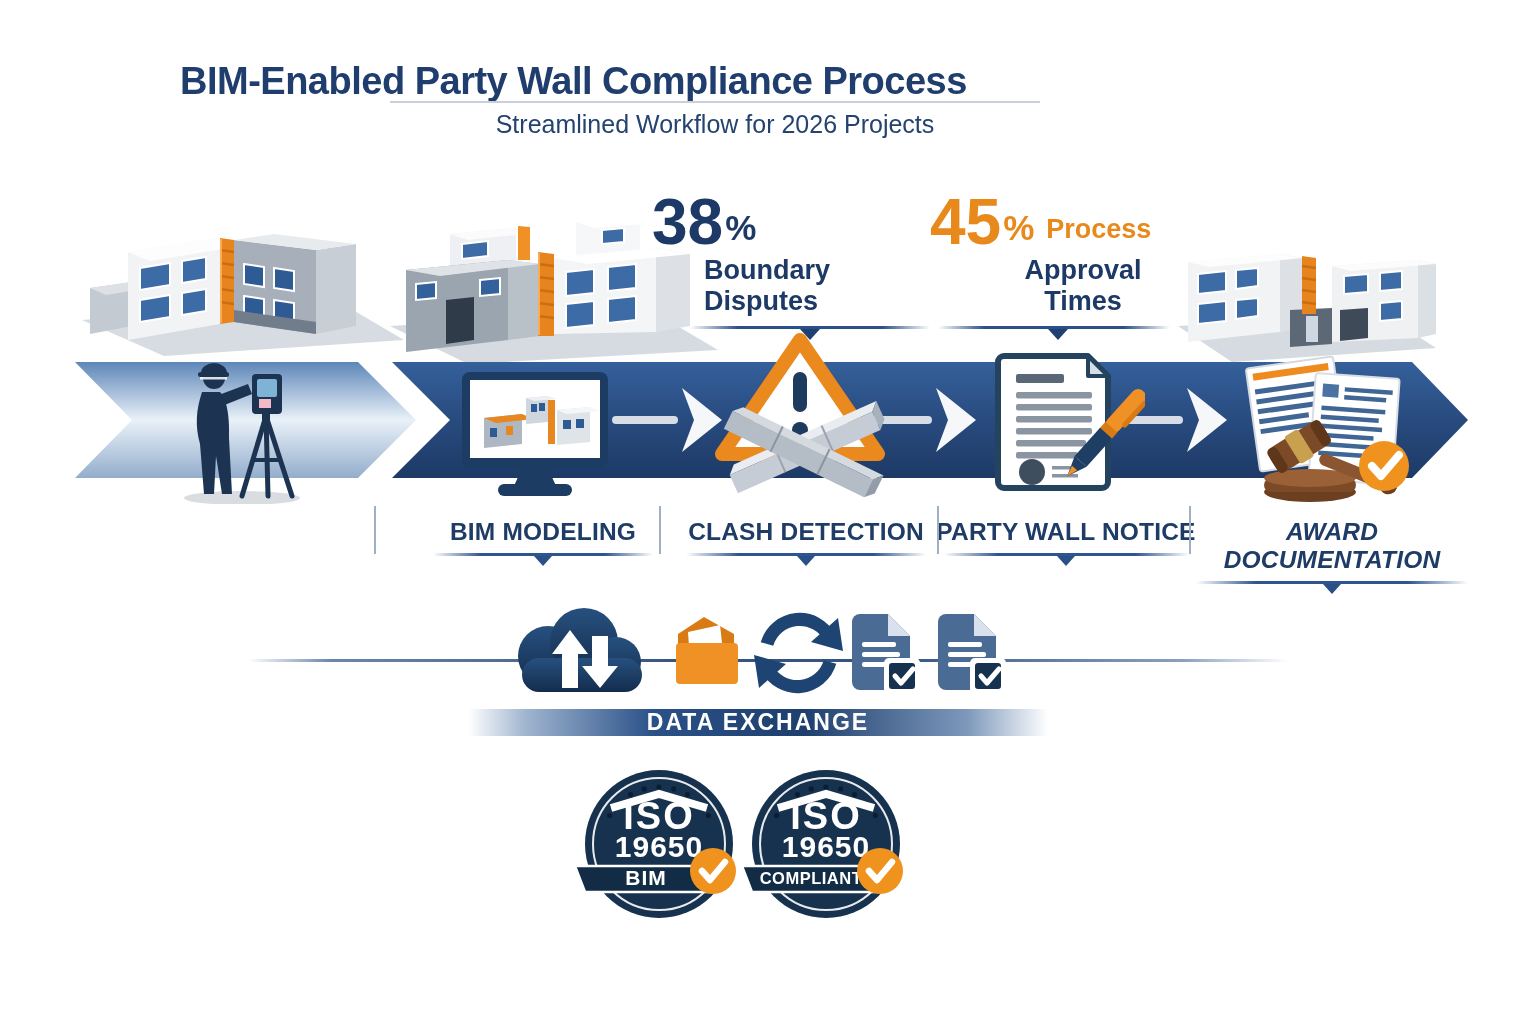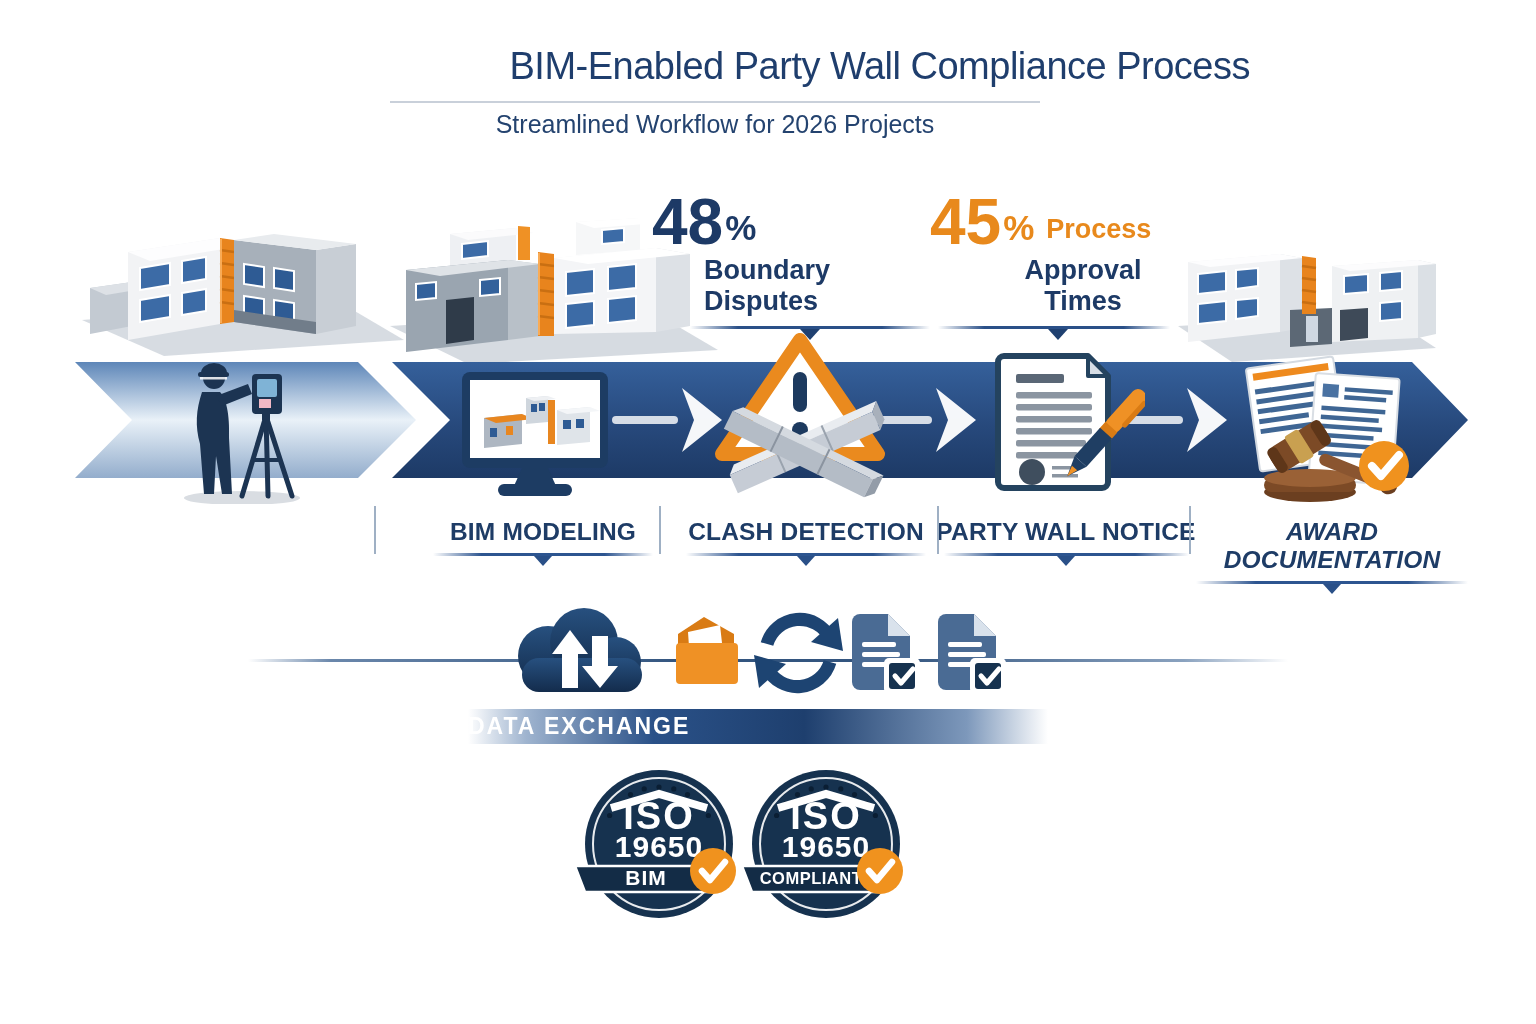--- a/index.html
+++ b/index.html
@@ -1,21 +1,21 @@
 <!DOCTYPE html>
 <html><head>
 <meta charset="utf-8">
 <style>
   html,body{margin:0;padding:0;background:#fff;}
   .canvas{position:relative;width:1536px;height:1024px;background:#ffffff;overflow:hidden;
           font-family:"Liberation Sans",sans-serif;}
   .abs{position:absolute;}
 
   
-  .title{left:180px;top:45px;width:1070px;text-align:right;font-size:38px;font-weight:normal;
+  .title{left:180px;top:60px;width:1070px;text-align:left;font-size:38px;font-weight:bold;
          color:#1f3e6d;letter-spacing:-0.5px;}
   .title-divider{left:390px;top:101px;width:650px;height:2px;background:#c9d0da;}
   .subtitle{left:180px;top:110px;width:1070px;text-align:center;font-size:25px;color:#24436f;}
 
   
   .stat{position:absolute;color:#1d3a66;}
   .stat-row{display:flex;align-items:flex-end;}
   .stat-num{font-size:64px;font-weight:bold;line-height:0.82;}
   .stat-pct{font-size:35px;font-weight:bold;margin:0 2px 0 2px;}
   .stat-l1{font-size:27px;font-weight:bold;margin-left:10px;margin-bottom:3px;}
@@ -32,21 +32,21 @@
          font-weight:bold;font-size:24.5px;letter-spacing:0.2px;}
   .stage-line{height:3px;margin:7px auto 0;
      background:linear-gradient(90deg,rgba(120,150,190,0),#2d5590 22%,#2d5590 78%,rgba(120,150,190,0));}
   .stage-tri{width:0;height:0;margin:0 auto;border-left:9px solid transparent;
      border-right:9px solid transparent;border-top:10px solid #2a5088;}
   .stage-div{position:absolute;top:506px;width:2px;height:48px;background:#9fb0c4;}
 
   
   .dx-line{left:248px;top:659px;width:1040px;height:3px;
      background:linear-gradient(90deg,rgba(90,120,160,0),#6a87ab 8%,#33557f 42%,#33557f 62%,#8aa2bf 90%,rgba(90,120,160,0));}
-  .dx-banner{left:468px;top:709px;width:580px;height:35px;display:flex;align-items:center;justify-content:flex-start;
+  .dx-banner{left:468px;top:709px;width:580px;height:27px;display:flex;align-items:center;justify-content:center;
      color:#fff;font-weight:bold;font-size:23px;letter-spacing:2px;
      background:linear-gradient(90deg,rgba(233,237,243,0) 0%,#9fb4cf 10%,#2a5188 32%,#1e3f6e 58%,#7d98bb 86%,rgba(233,237,243,0) 100%);}
 </style>
 </head>
 <body>
 
 <div class="canvas">
 
   <div class="abs title">BIM-Enabled Party Wall Compliance Process</div>
   <div class="abs title-divider"></div>
@@ -131,21 +131,21 @@
     <g fill="#3c6ba6" stroke="#ffffff" stroke-width="2">
       <polygon points="172,62 196,60 196,78 172,80"></polygon>
       <polygon points="208,59 230,57 230,75 208,77"></polygon>
       <polygon points="208,89 230,87 230,105 208,107"></polygon>
     </g>
     <polygon points="168,96 196,94 196,124 168,127" fill="#3e4a58"></polygon>
   </svg>
 
   <div class="stat" style="left:652px;top:196px;width:275px;">
     <div class="stat-row">
-      <span class="stat-num">48</span>
+      <span class="stat-num">38</span>
       <span class="stat-pct">%</span>
     </div>
     <div class="stat-l2" style="text-align:left;padding-left:52px;">Boundary Disputes</div>
     <div class="stat-line" style="width:240px;margin-left:38px;"></div>
     <div class="stat-tri" style="margin-left:148px;"></div>
   </div>
 
   <div class="stat stat2" style="left:930px;top:196px;width:248px;">
     <div class="stat-row">
       <span class="stat-num">45</span>

